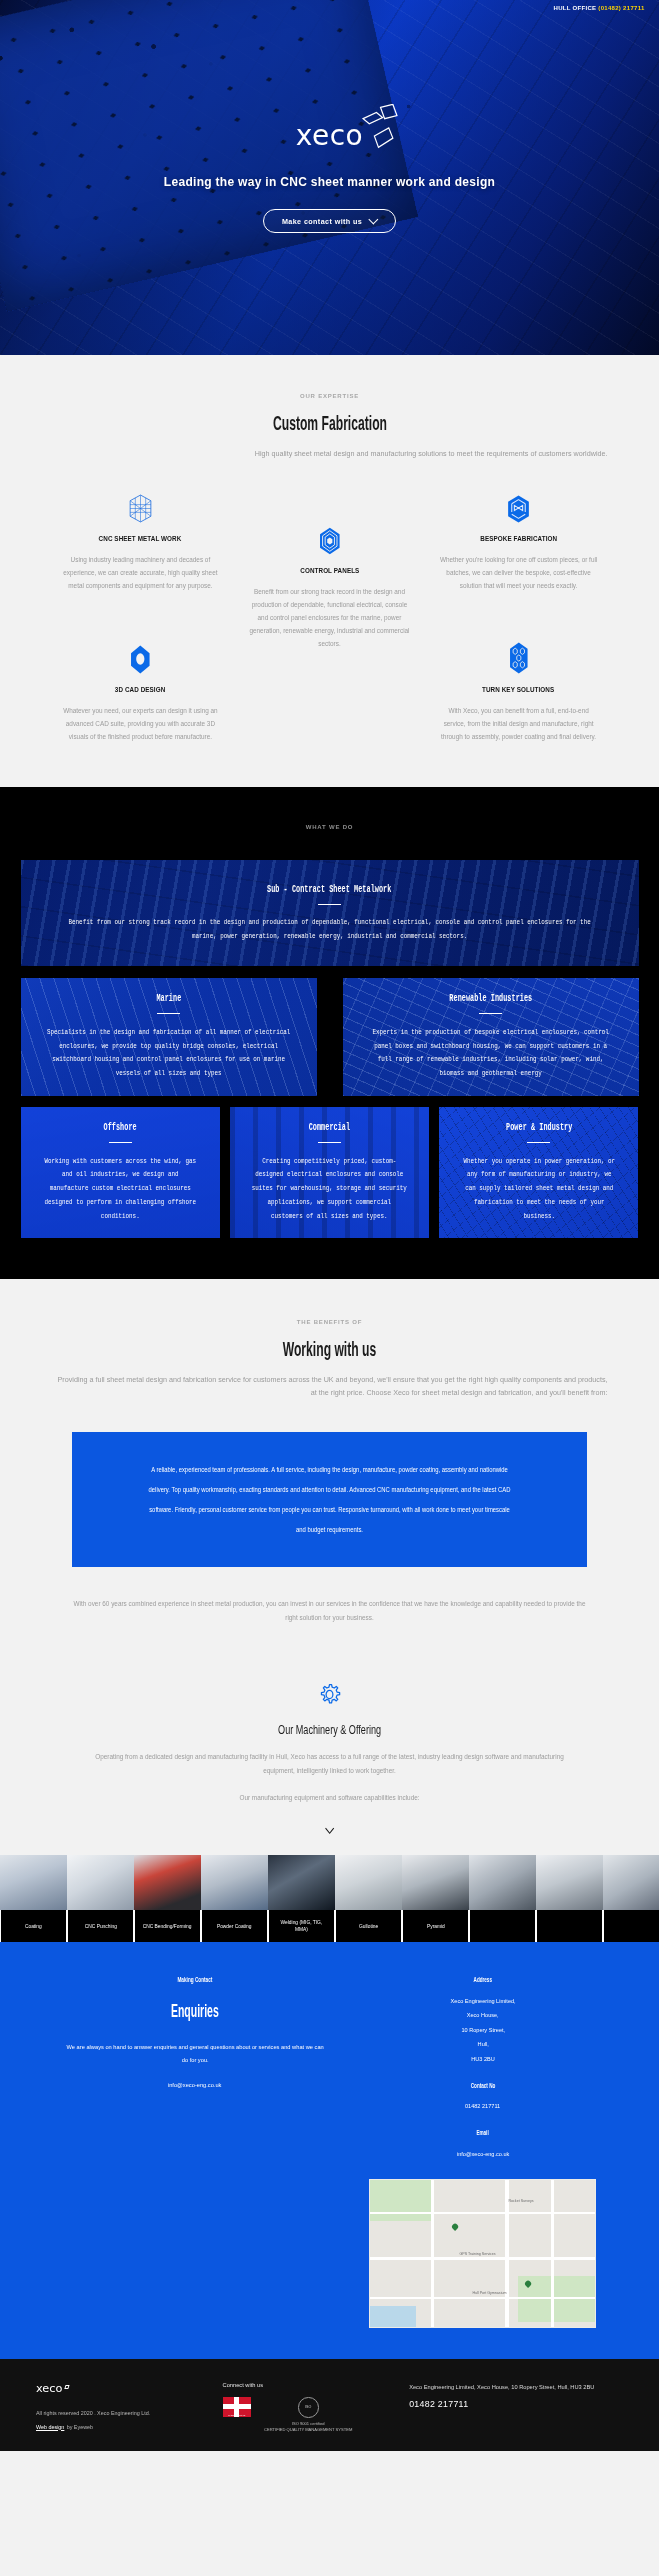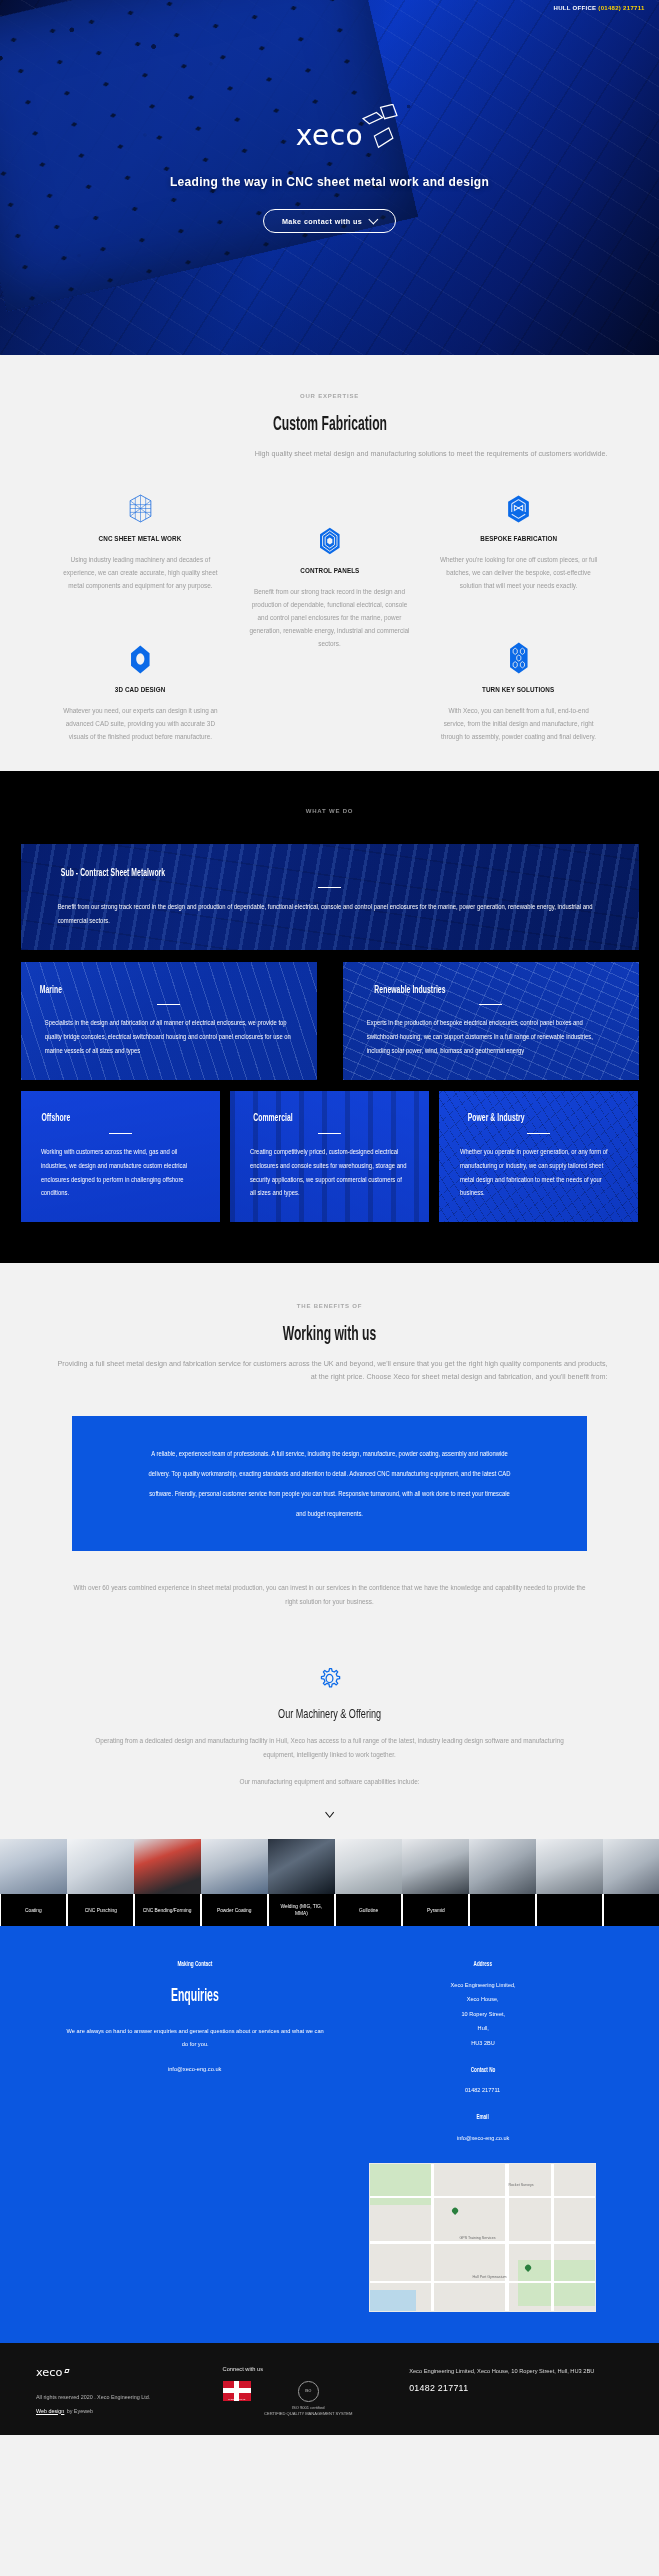--- a/index.html
+++ b/index.html
@@ -94,21 +94,21 @@
   .h2 {
     text-align: center; font-size: 19.6px; font-weight: 400; color: #1b1b1b;
     margin-top: 14.4px; letter-spacing: 0px; line-height: 1.1;
   }
   .h2 span { display: inline-block; transform: scaleX(0.62); transform-origin: center; font-weight: 700; }
   .lede {
     text-align: right; font-size: 7.2px; color: #9a9a9a; margin-top: 13.4px; line-height: 1.8;
   }
 
   
-  #expertise { background: #f2f2f2; padding: 38px 0 28px; }
+  #expertise { background: #f2f2f2; padding: 38px 0 44px; }
   .exp-grid {
     position: relative; width: 556px; margin: 29px auto 0;
     display: grid; grid-template-columns: repeat(3, 1fr); column-gap: 11.3px;
   }
   .exp-col { display: flex; flex-direction: column; }
   .exp-card { text-align: center; padding: 0 7.2px; }
   .exp-icon { height: 33px; display: flex; align-items: flex-end; justify-content: center; margin-bottom: 11.3px; }
   .exp-title {
     font-size: 7px; font-weight: 700; letter-spacing: 0.1px; color: #151515;
     text-transform: uppercase; margin-bottom: 11.3px;
@@ -117,22 +117,22 @@
   .exp-body { font-size: 6.4px; color: #9c9c9c; line-height: 2.05; }
   .col-mid { margin-top: 32px; }
   .col-low { margin-top: 49px; }
 
   
   #industries { background: #000; padding: 37px 0 41px; }
   #industries .eyebrow { color: #8e8e8e; }
   #industries .h2 { color: #fff; }
   .ind-wrap { width: 618px; margin: 30px auto 0; }
   .ind-card {
-    position: relative; overflow: hidden; color: #fff; 
-    display: flex; flex-direction: column; align-items: center; justify-content: center;
+    position: relative; overflow: hidden; color: #fff; text-align: center;
+    display: flex; flex-direction: column; align-items: center; justify-content: center; font-family: Liberation Mono, monospace;
   }
   .ind-card .veil { position: absolute; inset: 0; }
   .ind-card .content { position: relative; z-index: 2; padding: 17.5px 13.4px; width: 100%; }
   .ind-title { font-size: 10.3px; font-weight: 400; letter-spacing: 0.1px; }
   .ind-title span { display:inline-block; transform: scaleX(0.66); transform-origin:center; font-weight:700; }
   .ind-rule { width: 23px; height: 1px; background: #fff; margin: 9.3px auto 11.3px; }
   .ind-body { font-size: 6.4px; line-height: 2.15; }
   .ind-body span { display:inline-block; transform: scaleX(0.92); transform-origin:center; }
 
   .ind-hero { height: 106px; margin-bottom: 11.3px; }
@@ -275,21 +275,21 @@
   <div class="hero-dots"></div>
   <div class="hero-inner">
     <div class="logo-wrap">
       <div class="logo-text">xeco</div>
       <svg class="logo-mark" viewBox="0 0 78 110">
         <path d="M8 28 L34 16 L46 26 L20 38 Z" fill="none" stroke="#fff" stroke-width="2.4"></path>
         <path d="M42 6 L66 0 L74 22 L50 28 Z" fill="none" stroke="#fff" stroke-width="2.4"></path>
         <path d="M30 62 L58 46 L66 66 L38 84 Z" fill="none" stroke="#fff" stroke-width="2.4"></path>
       </svg>
     </div>
-    <div class="hero-headline">Leading the way in CNC sheet metal work and design</div>
+    <div class="hero-headline">Leading the way in CNC sheet manner work and design</div>
     <div class="hero-cta">
       <span>Make contact with us</span>
       <span class="chev"></span>
     </div>
   </div>
 </section>
 
 <section class="section" id="expertise">
   <div class="wrap">
     <div class="eyebrow">OUR EXPERTISE</div>

